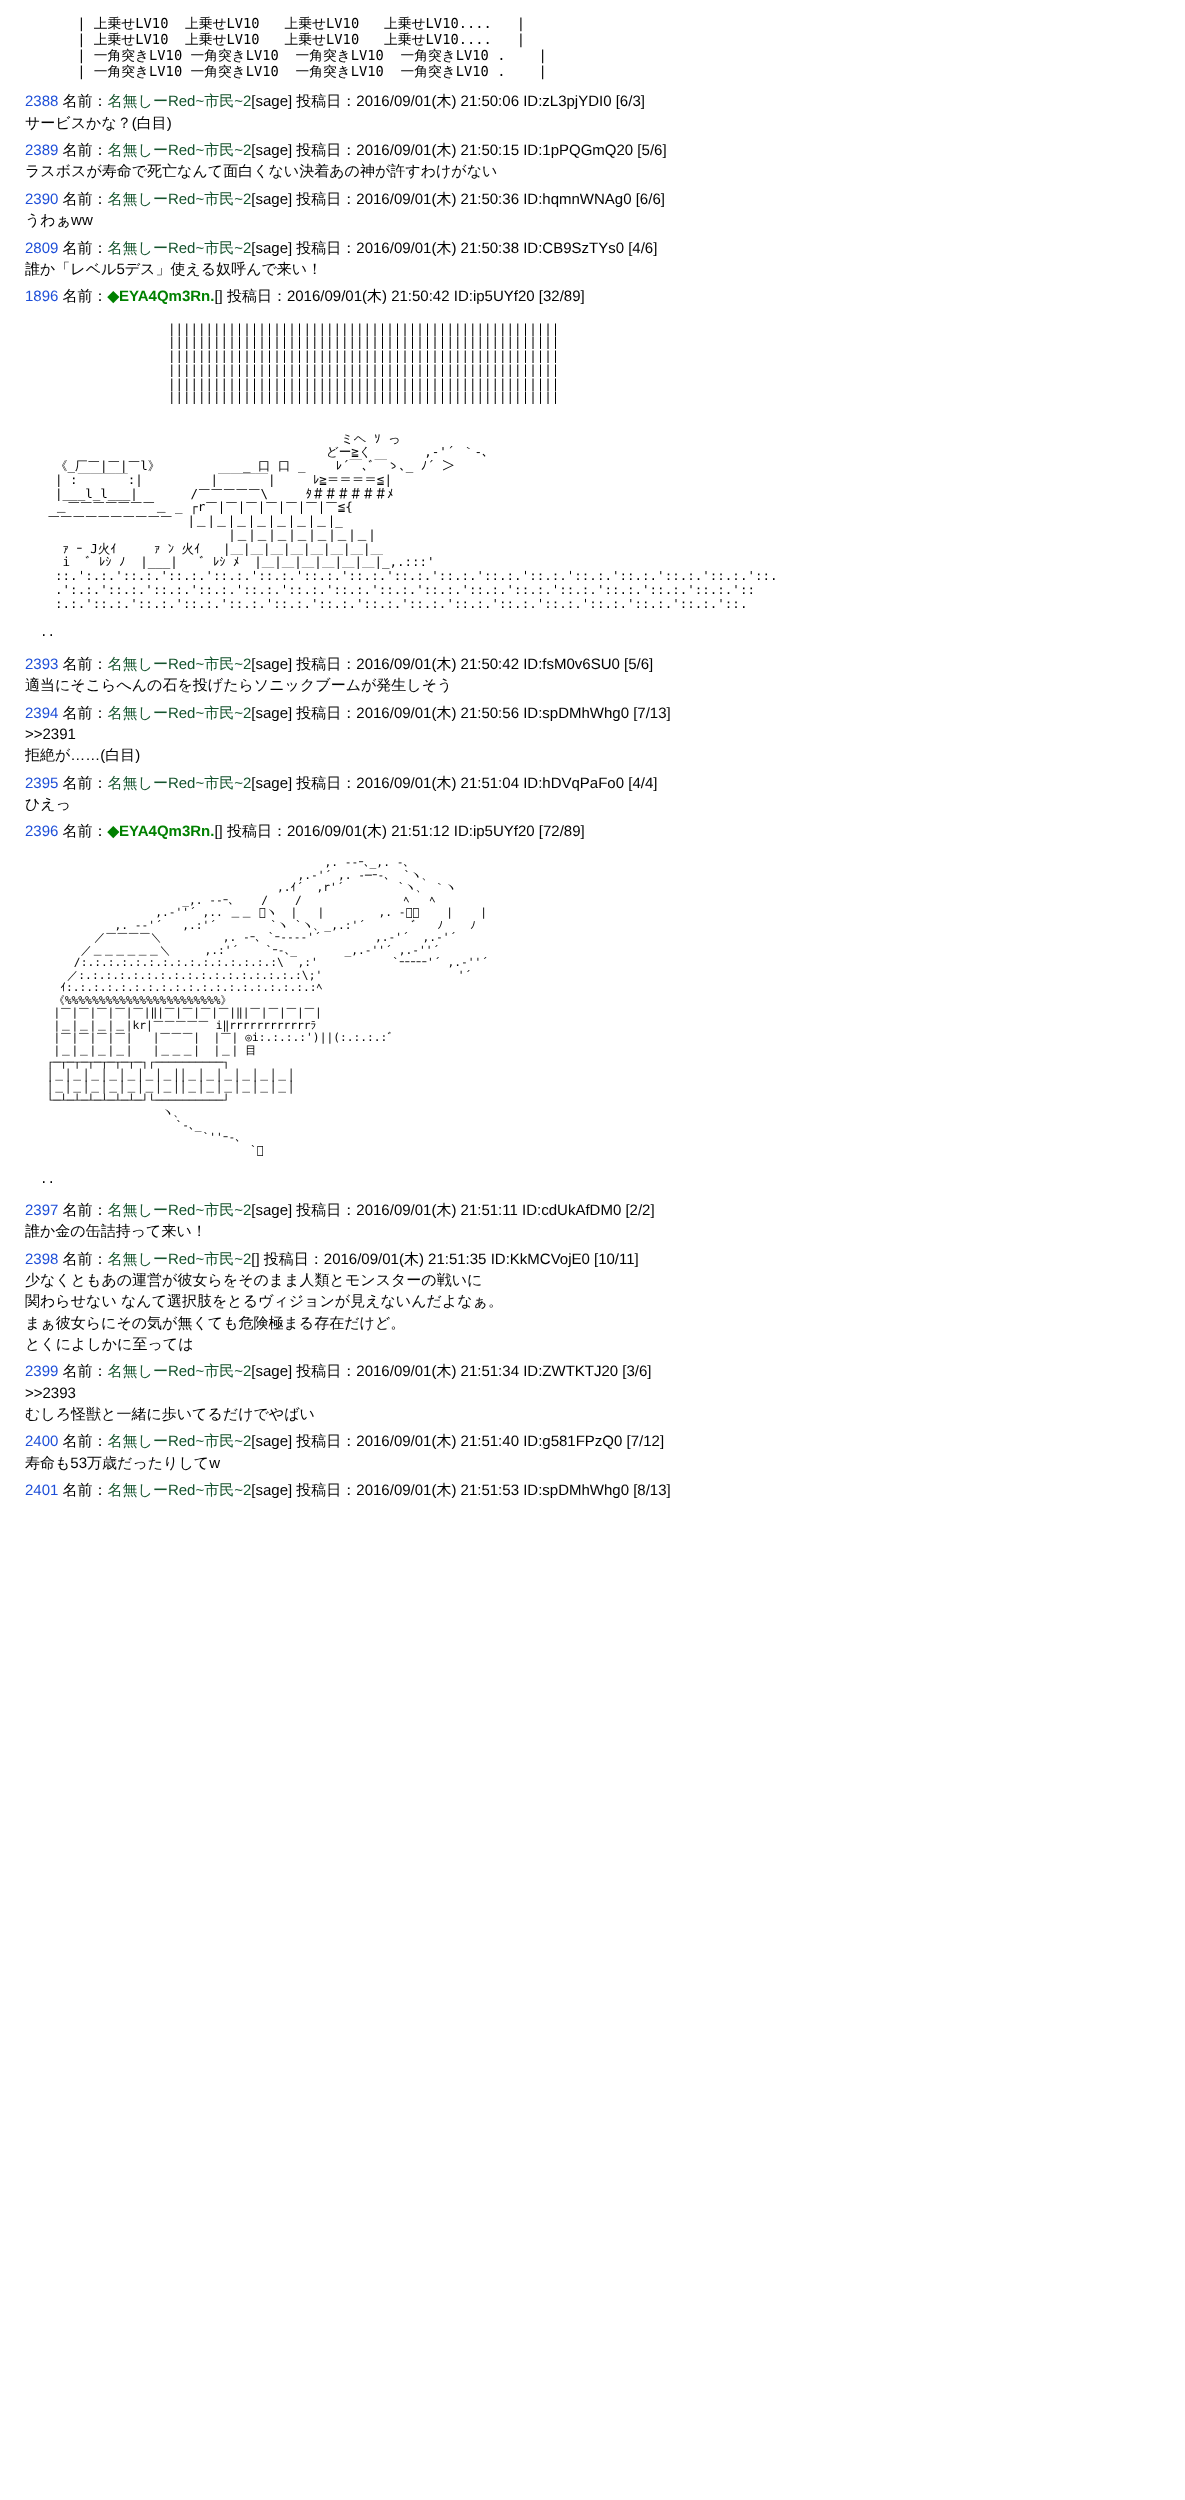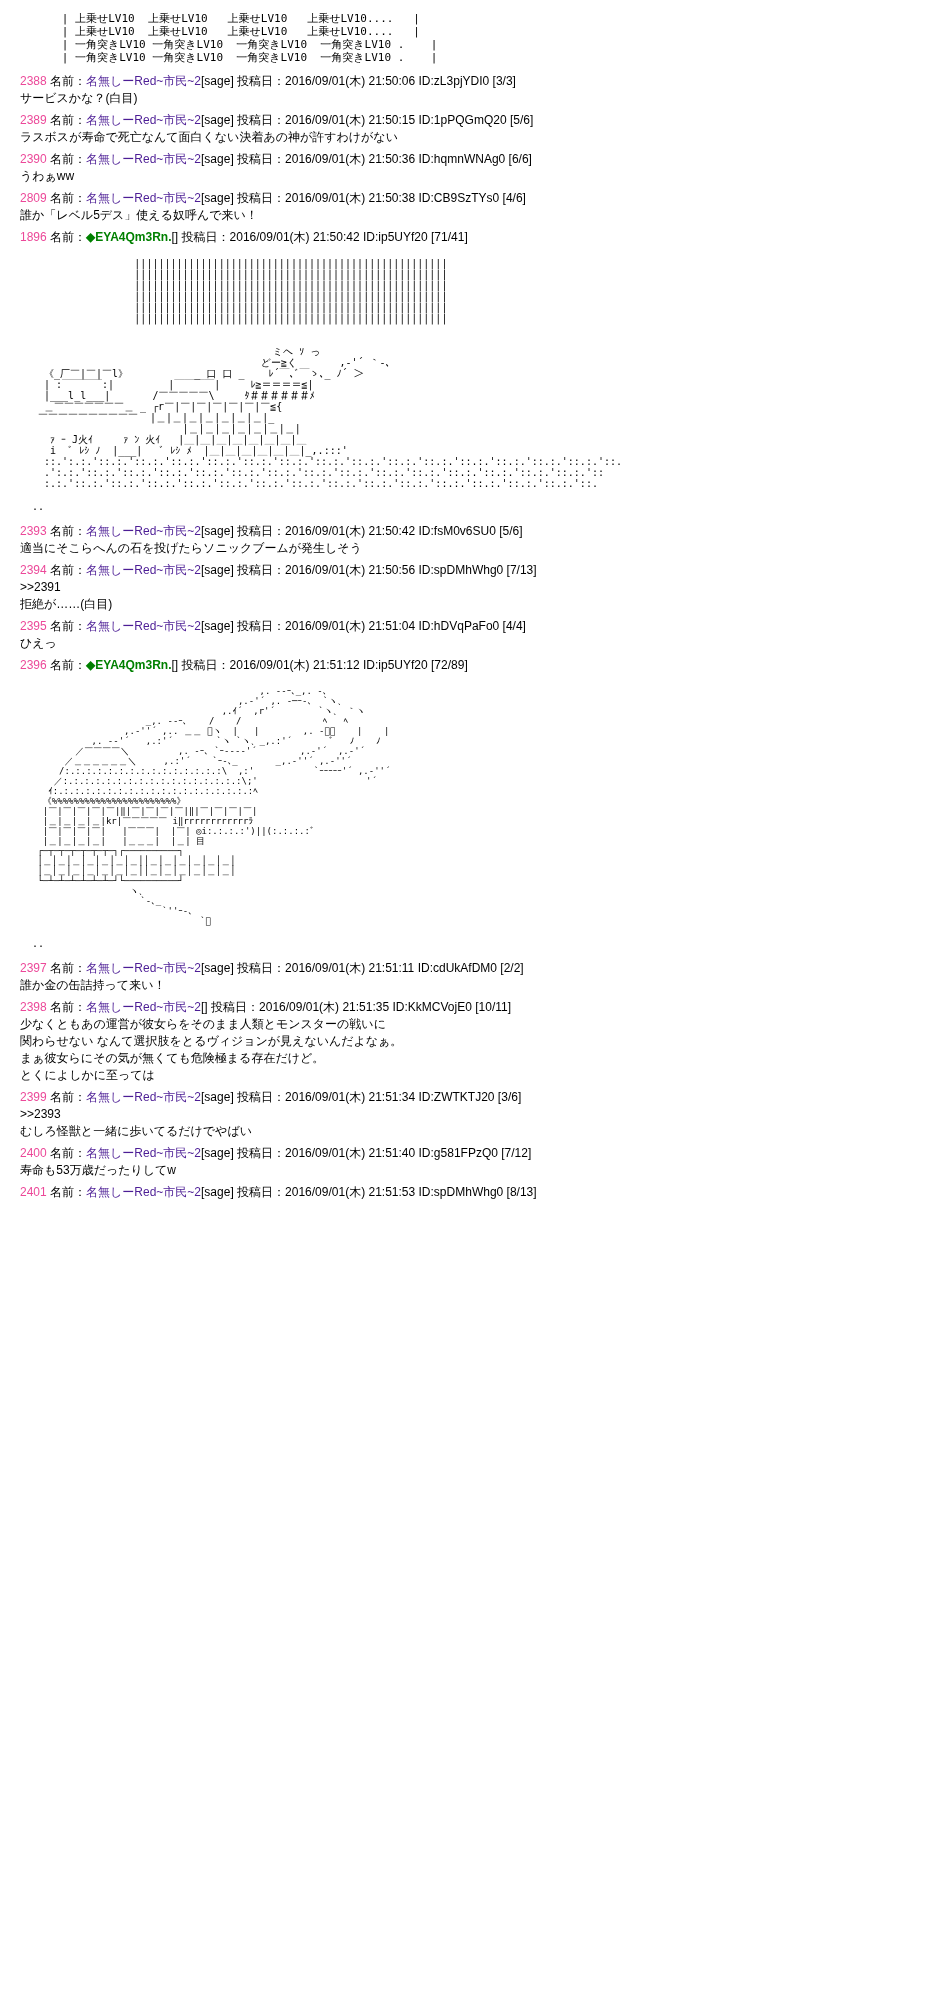--- a/index.html
+++ b/index.html
@@ -30,27 +30,27 @@
   .post {
     margin: 0 0 4px 8px;
     padding: 0;
   }
   .post-header {
     font-size: 12px;
     line-height: 18px;
     white-space: nowrap;
   }
   .post-num {
-    color: #ec4899;
+    color: #1d4ed8;
   }
   .label {
     color: #000;
   }
   .name-anon {
-    color: #4c1d95;
+    color: #14532d;
   }
   .name-trip {
     color: #008000;
     font-weight: bold;
   }
   .mail {
     color: #000;
   }
   .meta {
     color: #000;
@@ -94,21 +94,21 @@
   <div class="top-ascii">      | 上乗せLV10  上乗せLV10   上乗せLV10   上乗せLV10....   |
       | 上乗せLV10  上乗せLV10   上乗せLV10   上乗せLV10....   |
       | 一角突きLV10 一角突きLV10  一角突きLV10  一角突きLV10 .    |
       | 一角突きLV10 一角突きLV10  一角突きLV10  一角突きLV10 .    |</div>
 
   <div class="post">
     <div class="post-header">
       <span class="post-num">2388</span>
       <span class="label">名前：</span><span class="name-anon">名無しーRed~市民~2</span><span class="mail">[sage]</span>
       <span class="meta">投稿日：2016/09/01(木) 21:50:06</span>
-      <span class="meta">ID:zL3pjYDI0 [3/3]</span>
+      <span class="meta">ID:zL3pjYDI0 [6/3]</span>
     </div>
     <div class="post-body">サービスかな？(白目)</div>
   </div>
 
   <div class="post">
     <div class="post-header">
       <span class="post-num">2389</span>
       <span class="label">名前：</span><span class="name-anon">名無しーRed~市民~2</span><span class="mail">[sage]</span>
       <span class="meta">投稿日：2016/09/01(木) 21:50:15</span>
       <span class="meta">ID:1pPQGmQ20 [5/6]</span>
@@ -134,21 +134,21 @@
       <span class="meta">ID:CB9SzTYs0 [4/6]</span>
     </div>
     <div class="post-body">誰か「レベル5デス」使える奴呼んで来い！</div>
   </div>
 
   <div class="post">
     <div class="post-header">
       <span class="post-num">1896</span>
       <span class="label">名前：</span><span class="name-trip">◆EYA4Qm3Rn.</span><span class="mail">[]</span>
       <span class="meta">投稿日：2016/09/01(木) 21:50:42</span>
-      <span class="meta">ID:ip5UYf20 [71/41]</span>
+      <span class="meta">ID:ip5UYf20 [32/89]</span>
     </div>
     <div class="aa-block">                 ||||||||||||||||||||||||||||||||||||||||||||||||||||
                  ||||||||||||||||||||||||||||||||||||||||||||||||||||
                  ||||||||||||||||||||||||||||||||||||||||||||||||||||
                  ||||||||||||||||||||||||||||||||||||||||||||||||||||
                  ||||||||||||||||||||||||||||||||||||||||||||||||||||
                  ||||||||||||||||||||||||||||||||||||||||||||||||||||
 
 
                                         ミヘ ｿ っ

